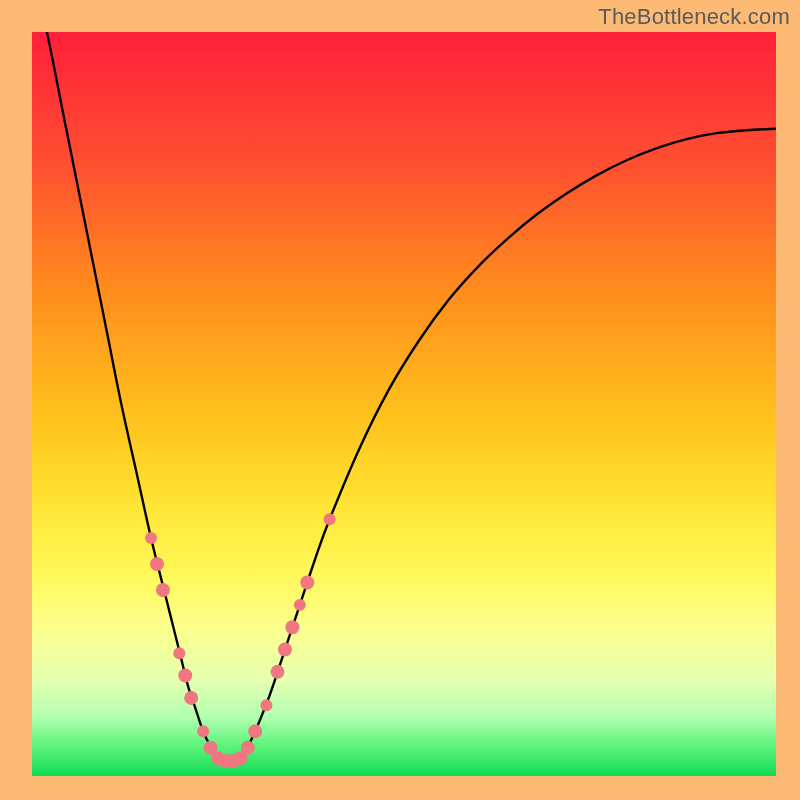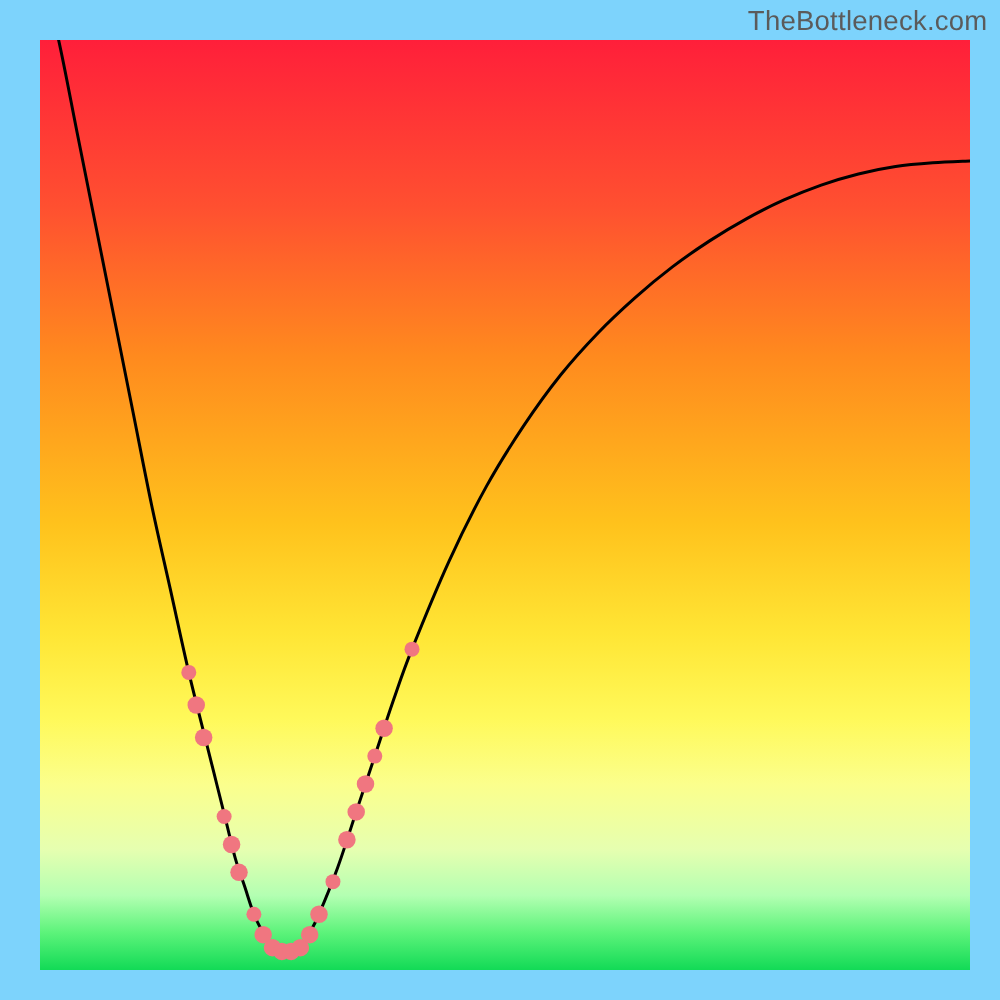--- a/index.html
+++ b/index.html
@@ -8,21 +8,21 @@
     width: 800px;
     height: 800px;
     overflow: hidden;
     background: #000;
     font-family: Arial, Helvetica, sans-serif;
   }
   .stage {
     position: relative;
     width: 800px;
     height: 800px;
-    background: #7dd3fc;
+    background: #fdba74;
   }
   .plot-area {
     position: absolute;
     left: 32px;
     top: 32px;
     width: 744px;
     height: 744px;
     background: linear-gradient(
       to bottom,
       #ff1f3a 0%,

